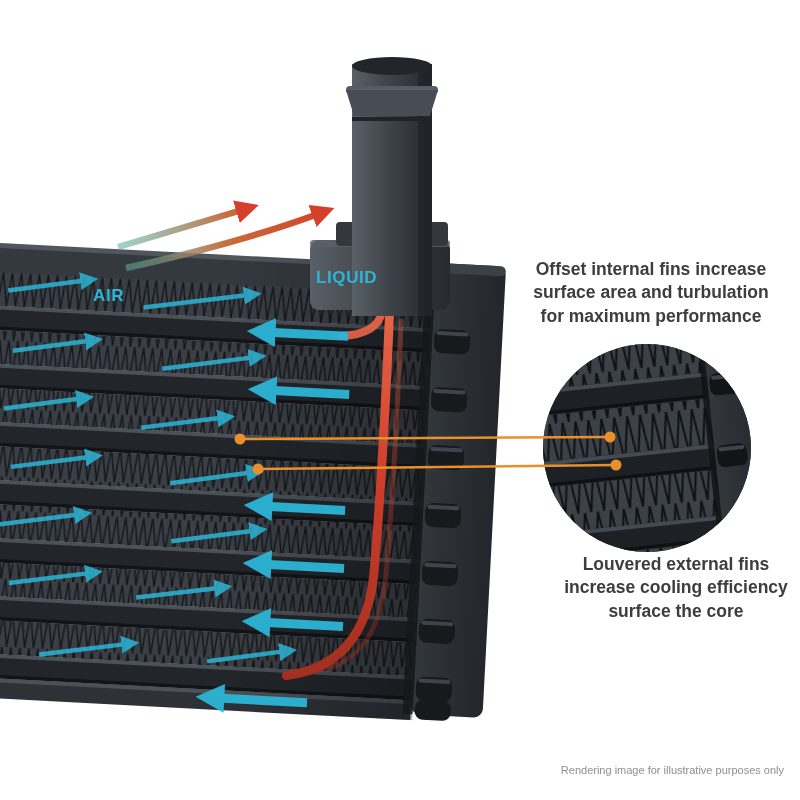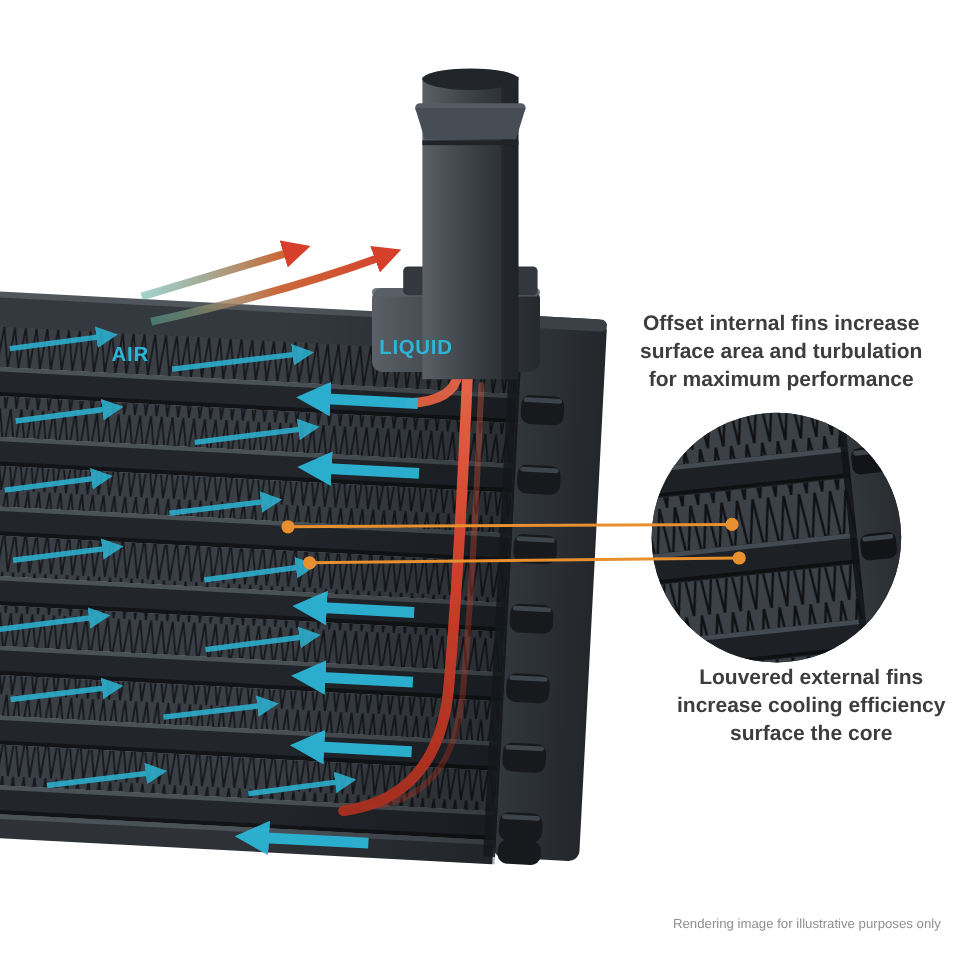--- a/index.html
+++ b/index.html
@@ -8,21 +8,21 @@
     font-family:"Liberation Sans", sans-serif;
     position:relative;
   }
   .stage { position:relative; width:800px; height:800px; }
   .stage > svg { position:absolute; left:0; top:0; }
   .flow-label {
     position:absolute; font-weight:bold; font-size:17px; letter-spacing:0.6px;
     color:var(--accent_cyan,#2cb5d6); z-index:5;text-align:right;
   }
   .flow-label.air { left:93px; top:286px; }
-  .flow-label.liquid { left:316px; top:280px; }
+  .flow-label.liquid { left:316px; top:268px; }
   .anno {
     position:absolute; text-align:center; font-weight:bold; font-size:17.5px;
     line-height:1.33; color:var(--text_dark,#3d3d3d); z-index:5;
   }
   .anno-top { left:500px; top:258px; width:302px; }
   .anno-bottom { left:527px; top:553px; width:298px; }
   .disclaimer {
     position:absolute; right:16px; top:764px; font-size:11px;
     color:var(--text_gray,#8f8f8f); z-index:5;
   }

